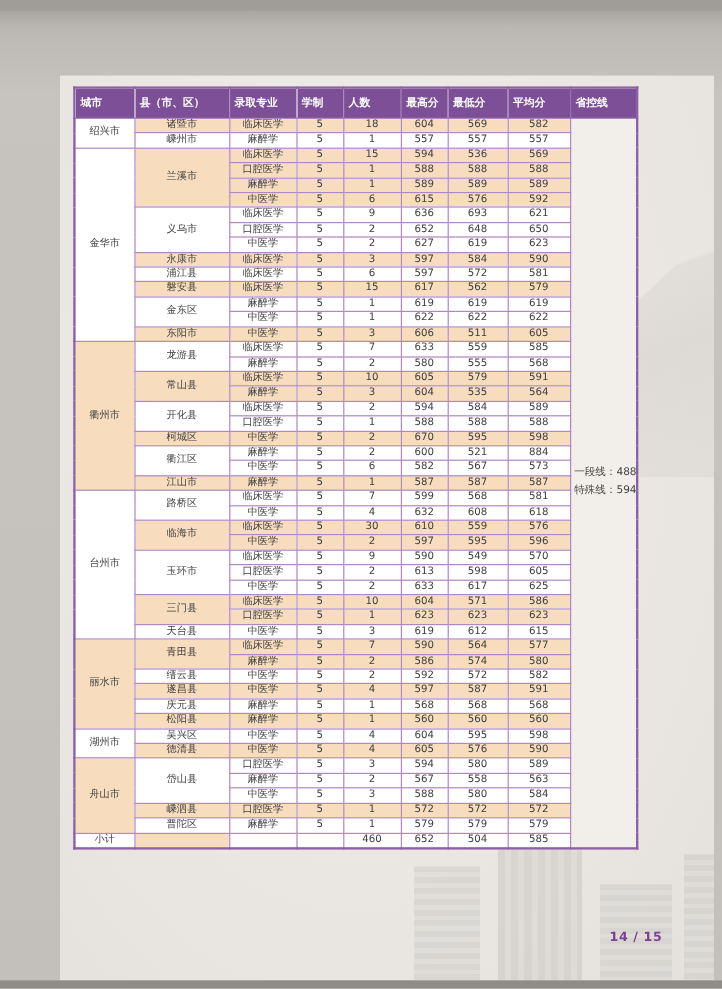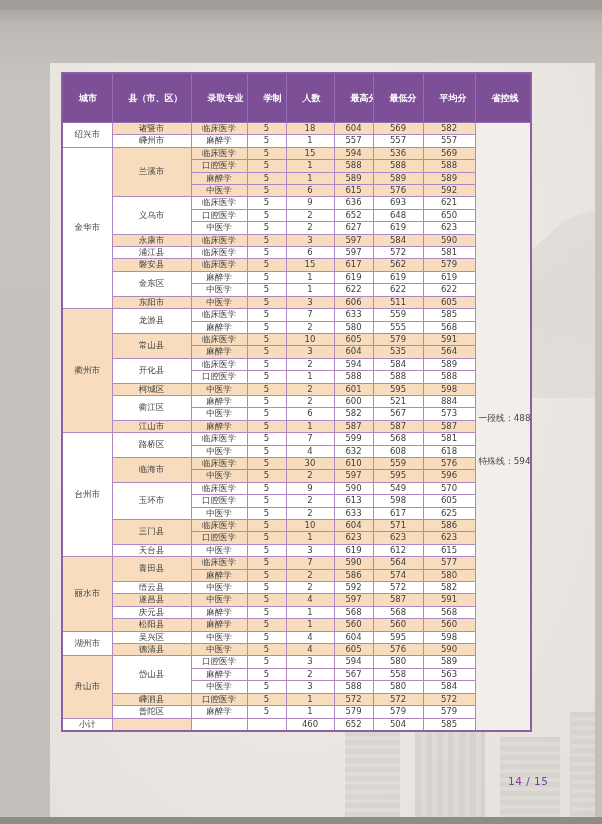--- a/index.html
+++ b/index.html
@@ -33,37 +33,37 @@
   .b4{left:245px;width:30px;height:105px;}
 
   table.score{
     position:absolute;left:11px;top:9px;width:469px;
     border-collapse:collapse;table-layout:fixed;
     border:2px solid #8d5fa5;
     background:#ffffff;
   }
   table.score th{
     background:#7c4f96;color:#ffffff;font-size:9px;font-weight:bold;
-    height:16px;line-height:16px;padding:16px;text-align:left;
+    height:16px;line-height:16px;padding:4px;text-align:left;
     border:1px solid #9a6cb0;white-space:nowrap;overflow:hidden;
   }
   table.score td{
     font-size:8.5px;color:#3e3e3e;height:11.4px;line-height:11.4px;padding:0;
     text-align:center;border:1px solid #af87c2;white-space:nowrap;overflow:hidden;
     background:#ffffff;
   }
   table.score td.peach{background:#f7ddbe;}
   table.score td.white{background:#ffffff;}
   table.score td.note-cell{
     background:#f2efeb;vertical-align:middle;text-align:left;padding-left:3px;
   }
-  .note-line{font-size:8.8px;line-height:15px;color:#454545;margin-top:28px;}
+  .note-line{font-size:8.8px;line-height:15px;color:#454545;}
   .page-number{
     position:absolute;left:458px;top:712px;width:60px;
-    color:#7b3f94;font-size:10.5px;font-weight:normal;letter-spacing:.5px;
+    color:#7b3f94;font-size:10.5px;font-weight:bold;letter-spacing:.5px;
   }
 </style>
 </head>
 <body>
 
 <div class="top-shade"></div>
 
 <div class="page">
   <div class="mountain"></div>
   <div class="cityscape">
@@ -284,21 +284,21 @@
           <td class="white">1</td>
           <td class="white">588</td>
           <td class="white">588</td>
           <td class="white">588</td>
         </tr>
         <tr>
           <td class="peach" rowspan="1">柯城区</td>
           <td class="peach">中医学</td>
           <td class="peach">5</td>
           <td class="peach">2</td>
-          <td class="peach">601</td>
+          <td class="peach">670</td>
           <td class="peach">595</td>
           <td class="peach">598</td>
         </tr>
         <tr>
           <td class="white" rowspan="2">衢江区</td>
           <td class="white">麻醉学</td>
           <td class="white">5</td>
           <td class="white">2</td>
           <td class="white">600</td>
           <td class="white">521</td>

